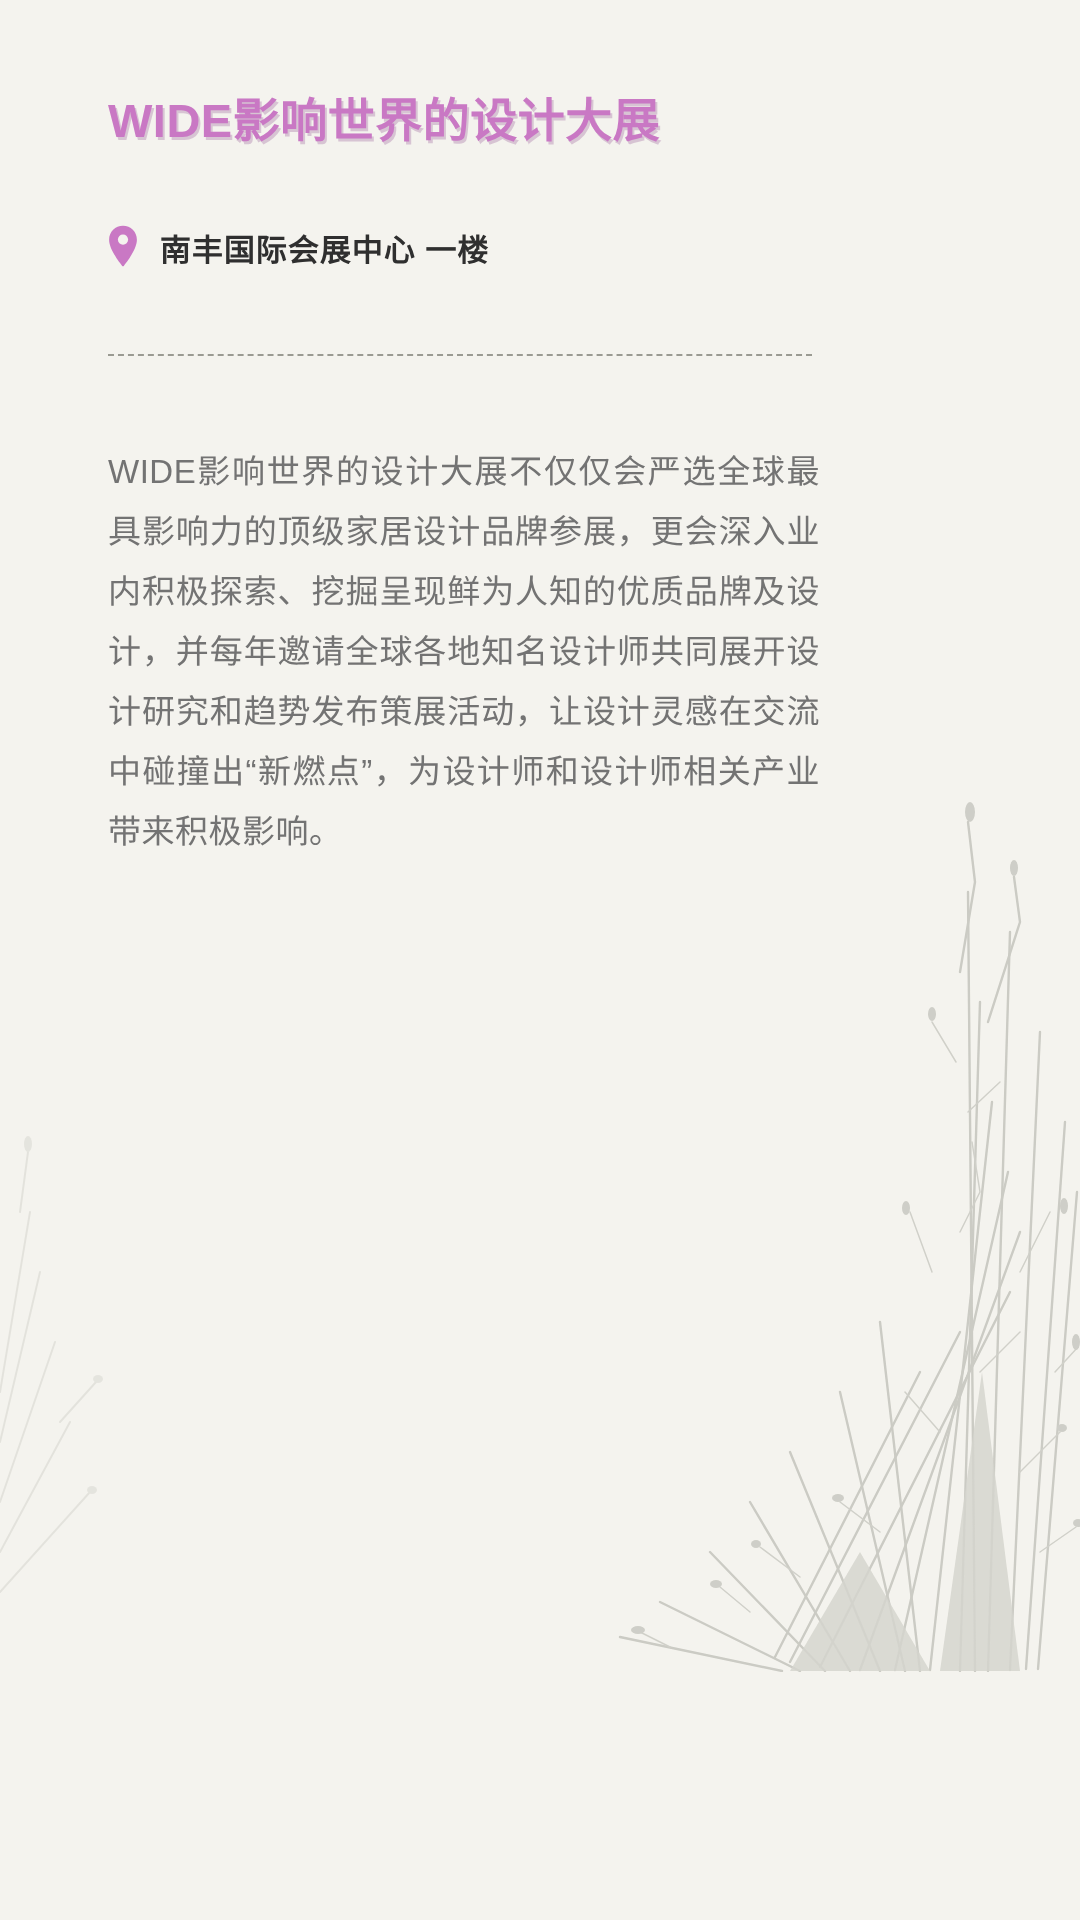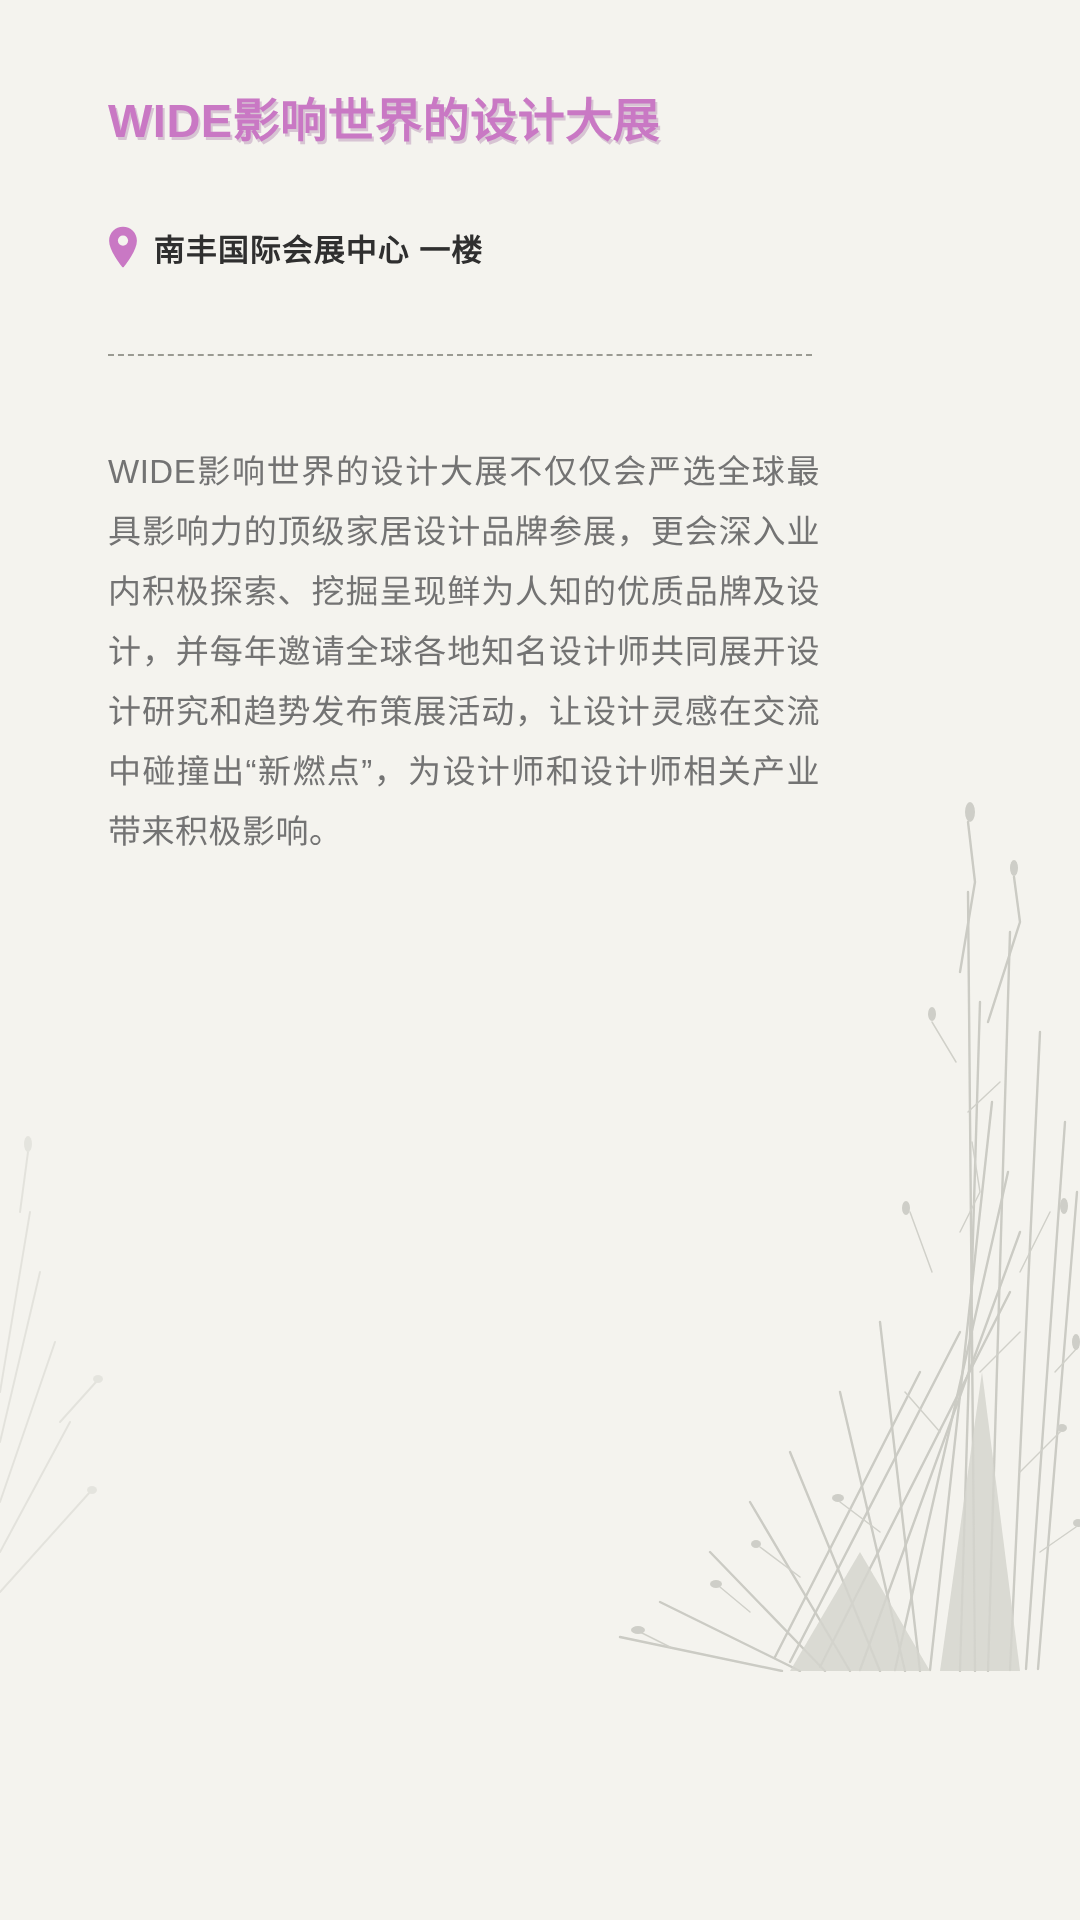--- a/index.html
+++ b/index.html
@@ -51,23 +51,23 @@
     font-weight:bold;
     letter-spacing:0.5px;
     color:#c978c4;
     line-height:1.25;
     text-shadow:2px 3px 0 rgba(150,90,150,0.30);
     white-space:nowrap;
   }
 
   .venue-row {
     display:flex;
-    align-items:center;
+    align-items:flex-start;
     margin-top:74px;
-    gap:16px;
+    gap:22px;
   }
   .pin-icon {
     width:30px;
     height:42px;
     flex:0 0 auto;
     display:block;
   }
   .venue-text {
     font-size:31px;
     font-weight:bold;

